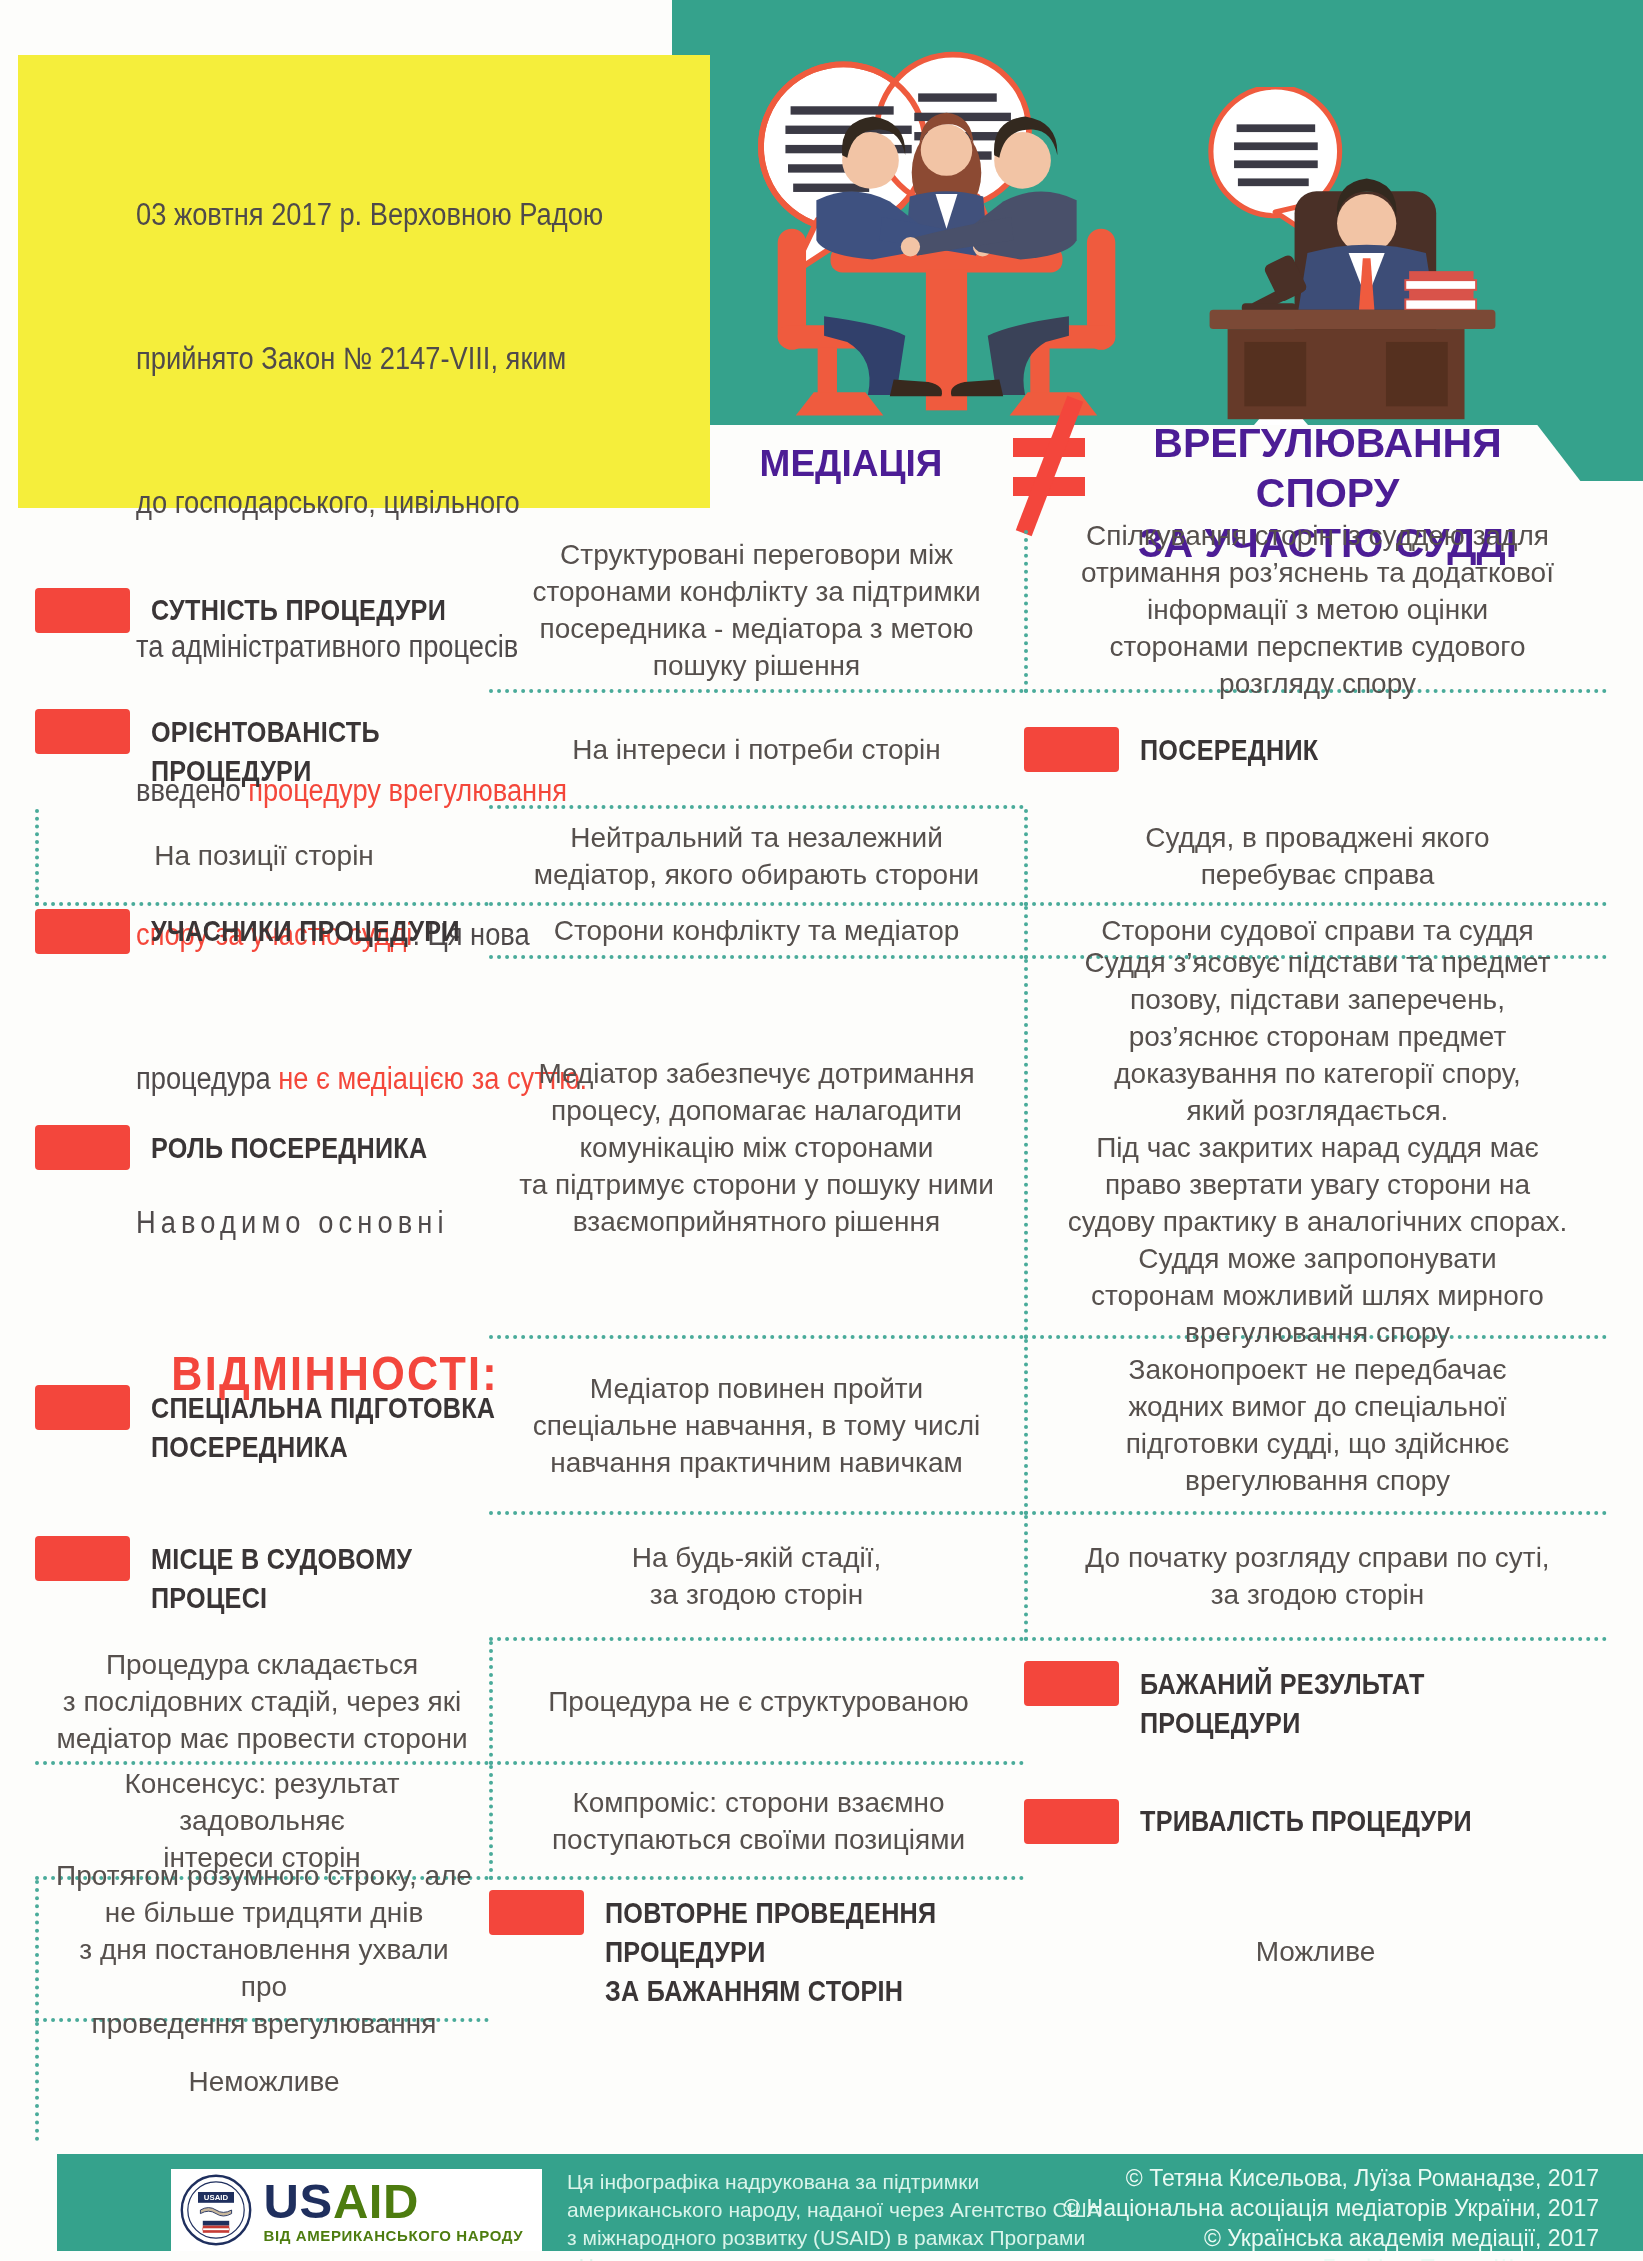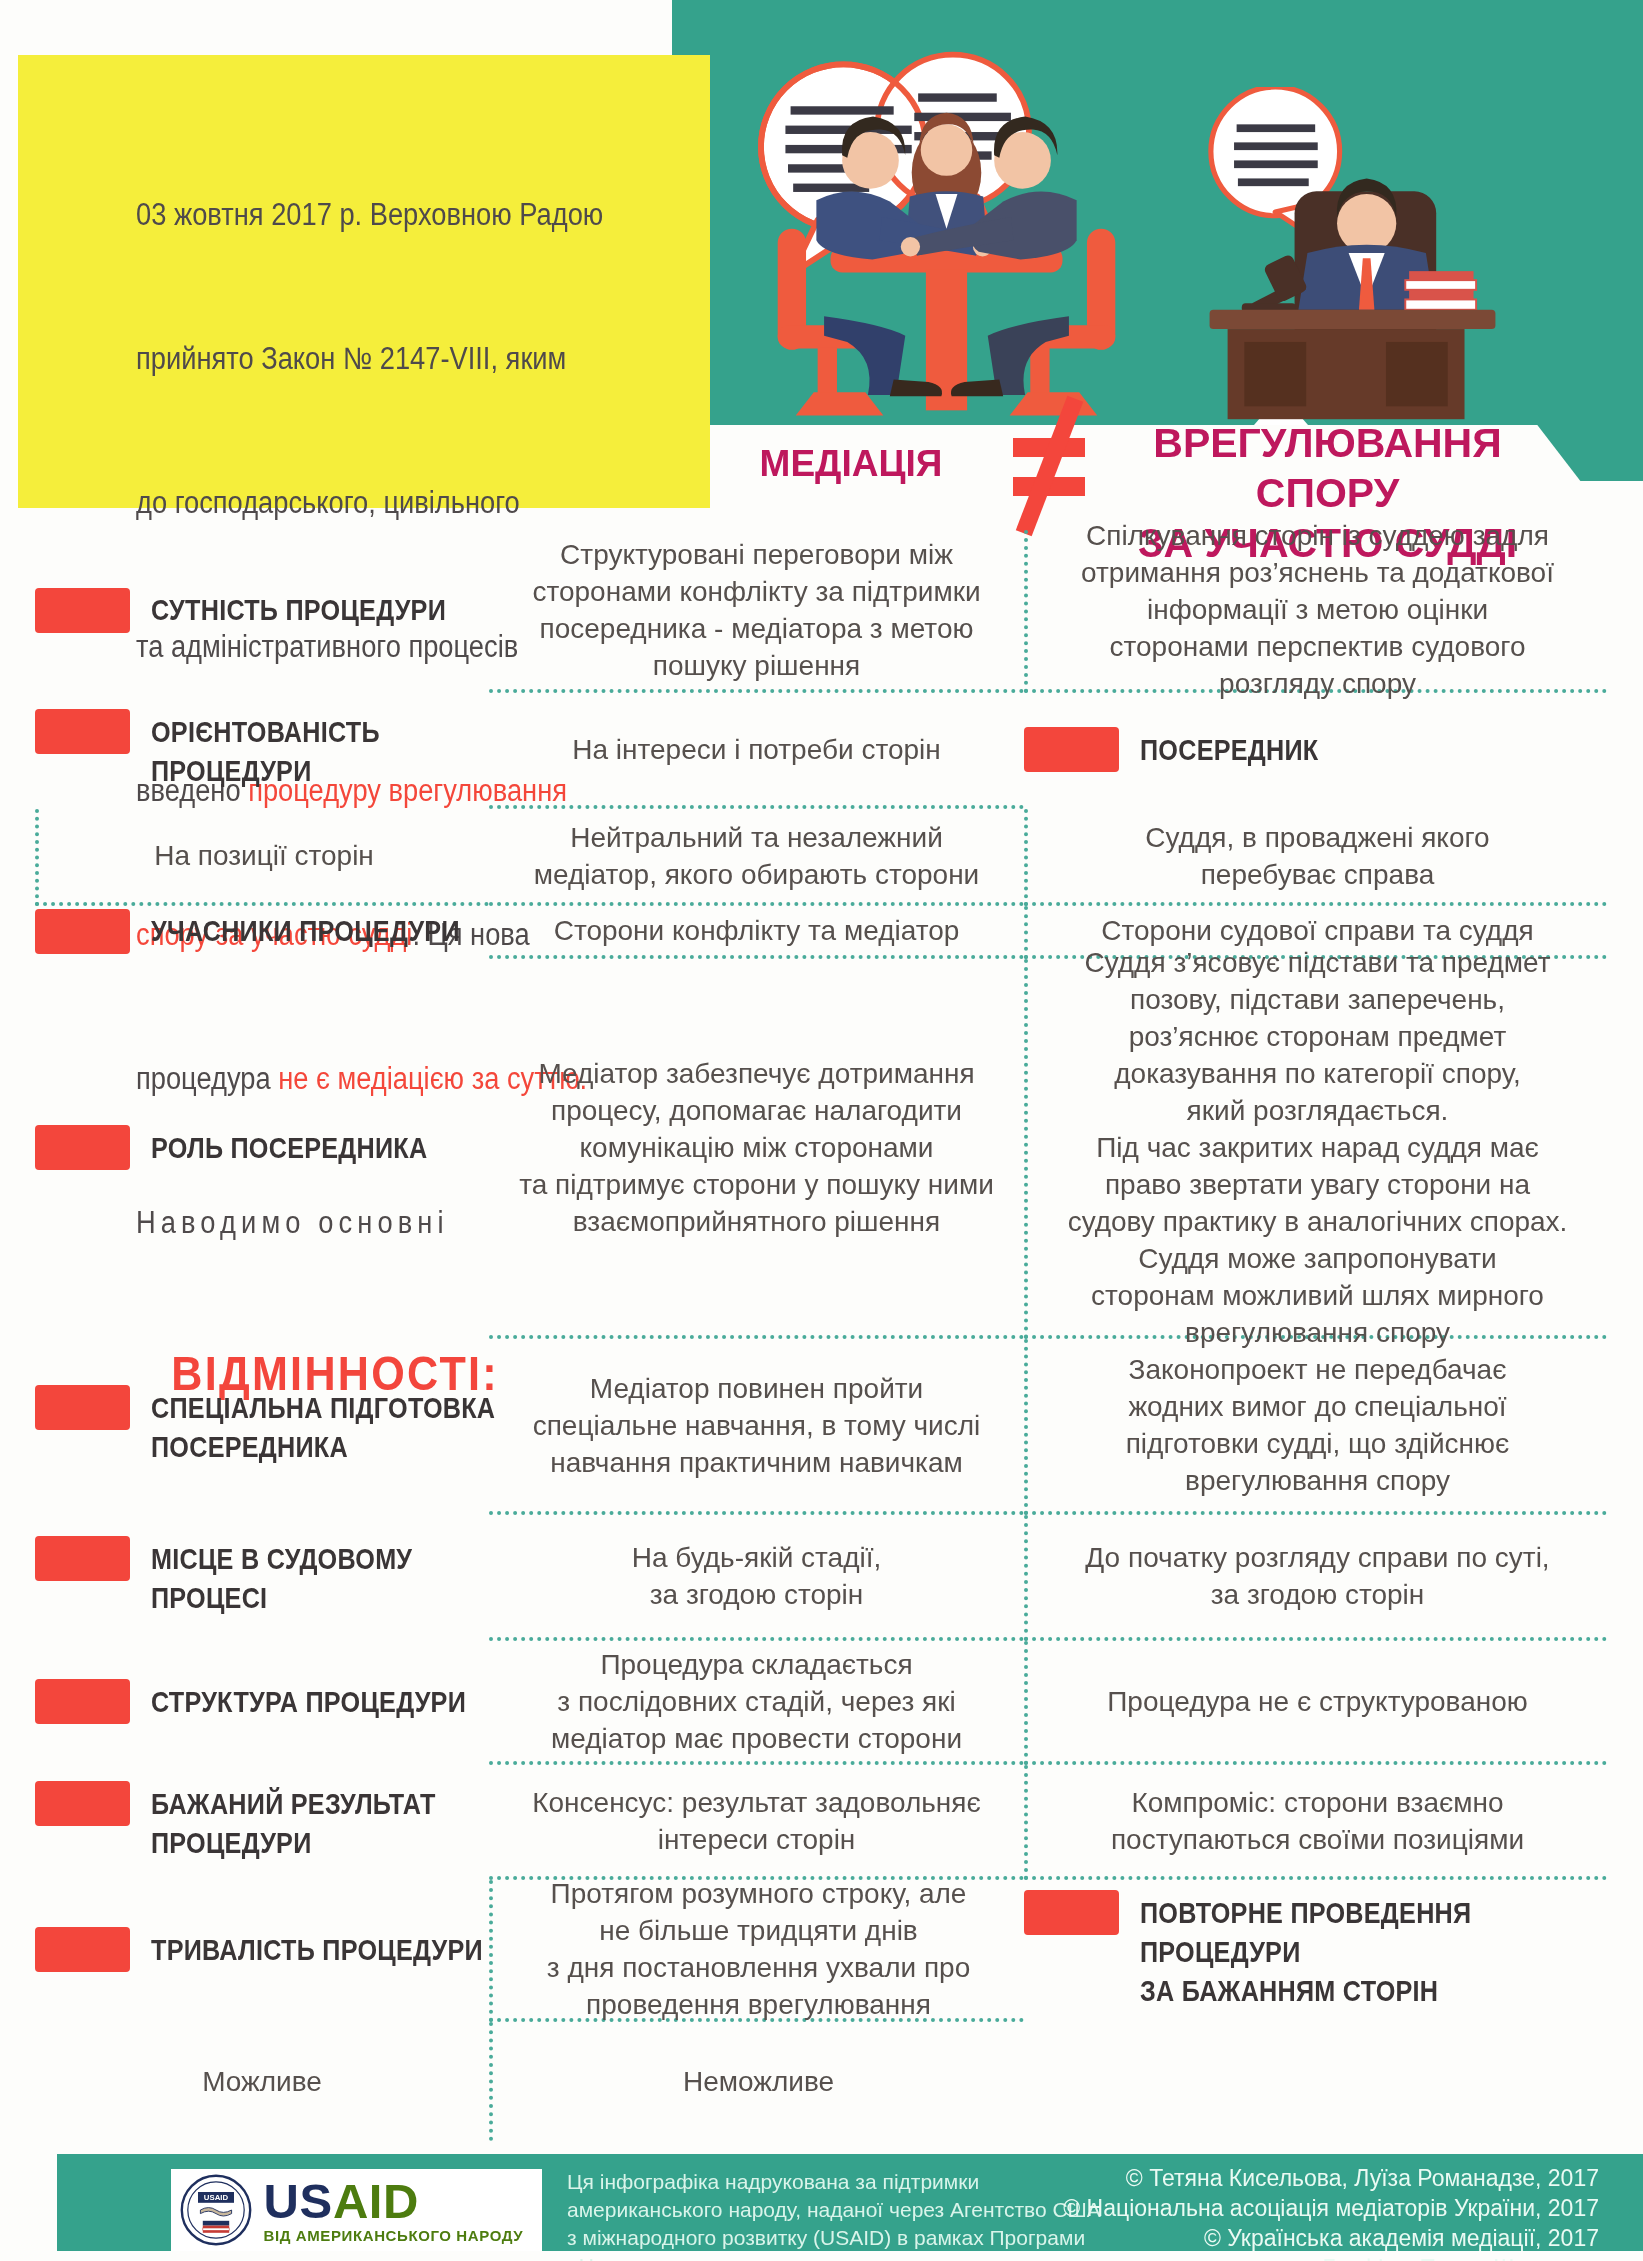--- a/index.html
+++ b/index.html
@@ -15,21 +15,21 @@
               border-bottom:31px solid #ffffff;}
 
   .yellow-box{position:absolute;left:18px;top:55px;width:657px;height:453px;background:#f5ee3b;padding-left:35px;}
   .intro-text{position:absolute;left:118px;top:40px;width:580px;
               font-size:31px;line-height:48px;color:#4f4a4b;white-space:pre;
               transform:scaleX(0.88);transform-origin:left top;}
   .intro-text .red{color:#f4473a;}
   .intro-line-spaced{letter-spacing:5.8px;}
   .intro-heading{font-size:49px;font-weight:bold;color:#f3463c;letter-spacing:2.6px;margin-top:6.4px;margin-left:40px;}
 
-  .hdr-label{position:absolute;color:#be185d;font-weight:bold;text-align:center;}
+  .hdr-label{position:absolute;color:#4c1d95;font-weight:bold;text-align:center;}
   .hdr-med{left:709px;top:443px;width:284px;font-size:37px;}
   .hdr-right{left:1102px;top:418px;width:451px;font-size:41px;line-height:50px;white-space:pre-line;}
 
   .neq{position:absolute;left:1013px;top:398px;width:72px;height:132px;}
   .neq .bar{position:absolute;left:0;width:72px;height:19.3px;background:#f3463c;}
   .neq .b1{top:40px;} .neq .b2{top:79px;}
   .neq .slash{position:absolute;left:28px;top:-3.9px;width:17px;height:144px;background:#f3463c;
               transform:rotate(21deg);}
 
   .illus{position:absolute;}
@@ -286,26 +286,20 @@
           <span class="chip"></span>
           <span class="lbltext">МІСЦЕ В СУДОВОМУ
 ПРОЦЕСІ</span>
         </div>
       </div>
     <div class="cell val sep">На будь-якій стадії,
 за згодою сторін</div>
     <div class="cell val jud sep">До початку розгляду справи по суті,
 за згодою сторін</div>
 
-    <div class="cell lblcell">
-        <div class="lblwrap">
-          <span class="chip"></span>
-          <span class="lbltext">СТРУКТУРА ПРОЦЕДУРИ</span>
-        </div>
-      </div>
     <div class="cell val sep">Процедура складається
 з послідовних стадій, через які
 медіатор має провести сторони</div>
     <div class="cell val jud sep">Процедура не є структурованою</div>
 
     <div class="cell lblcell">
         <div class="lblwrap">
           <span class="chip"></span>
           <span class="lbltext">БАЖАНИЙ РЕЗУЛЬТАТ
 ПРОЦЕДУРИ</span>

